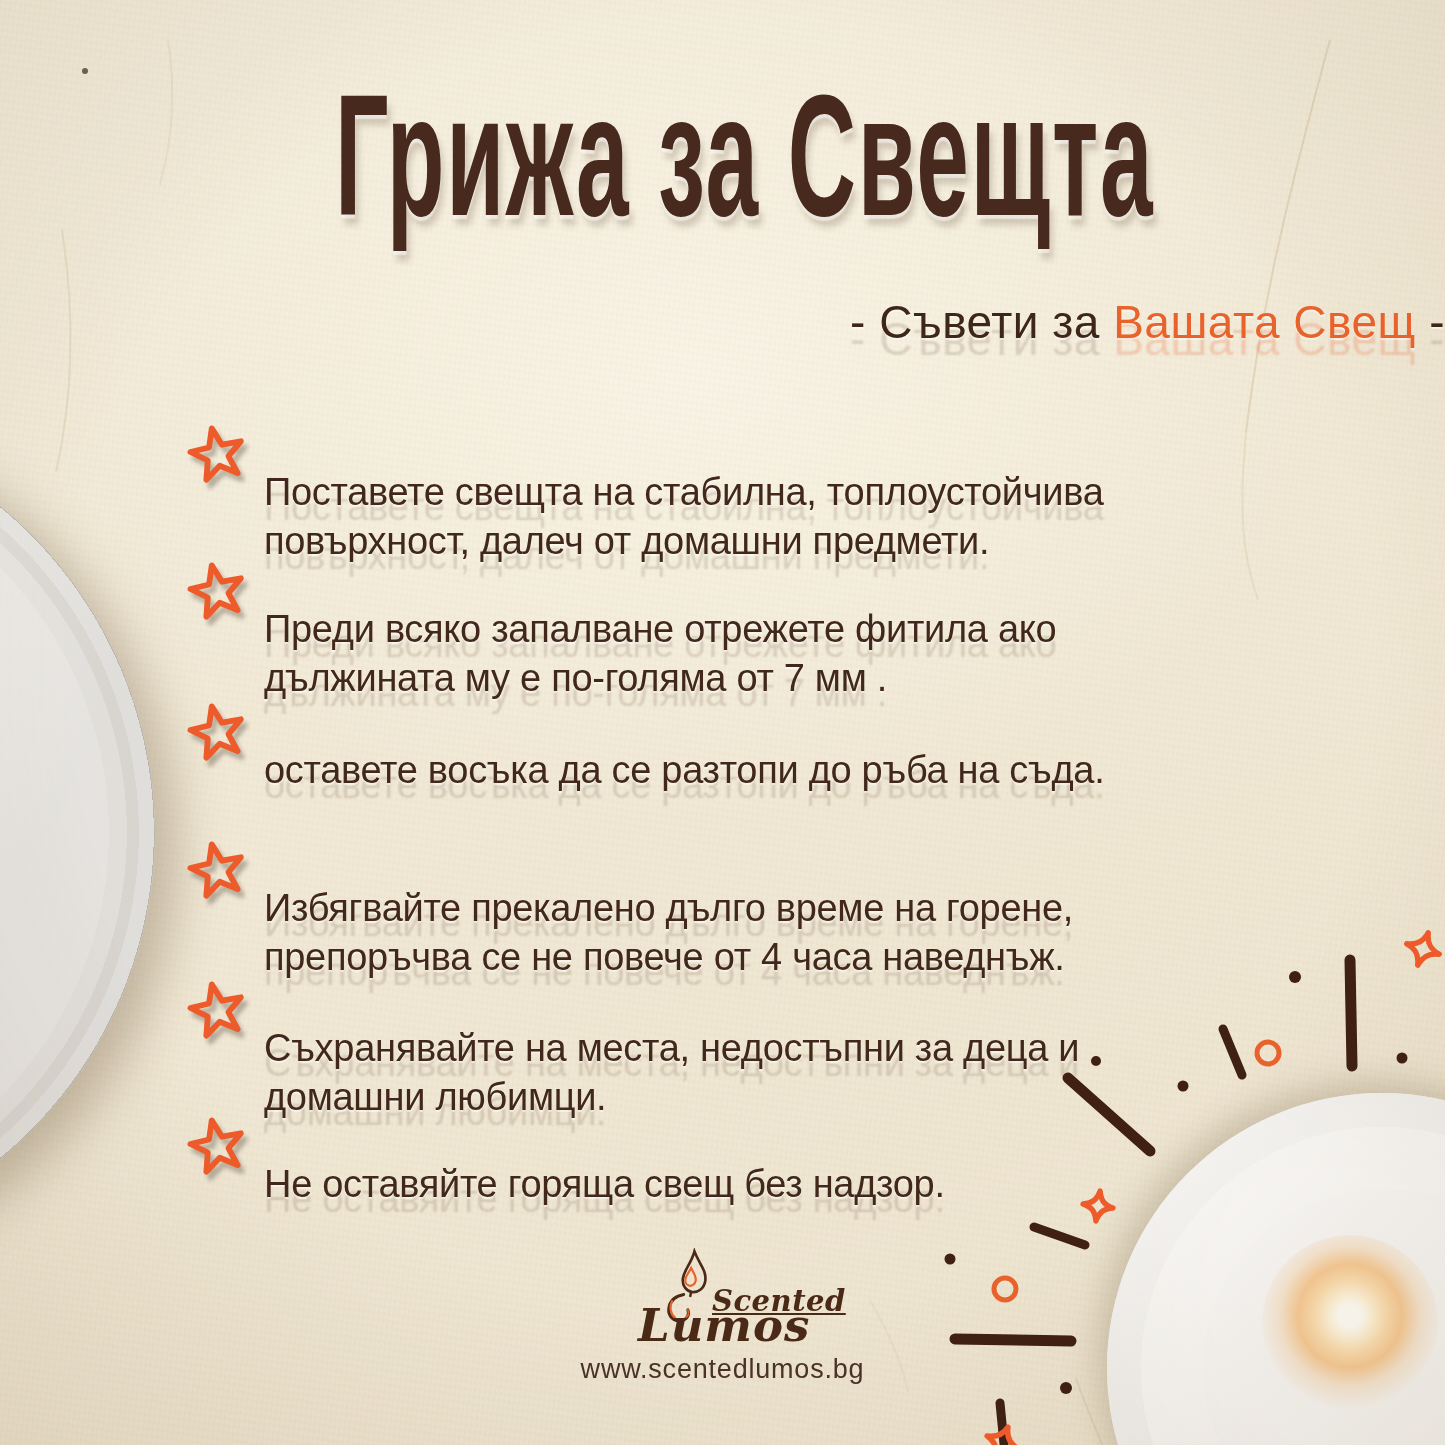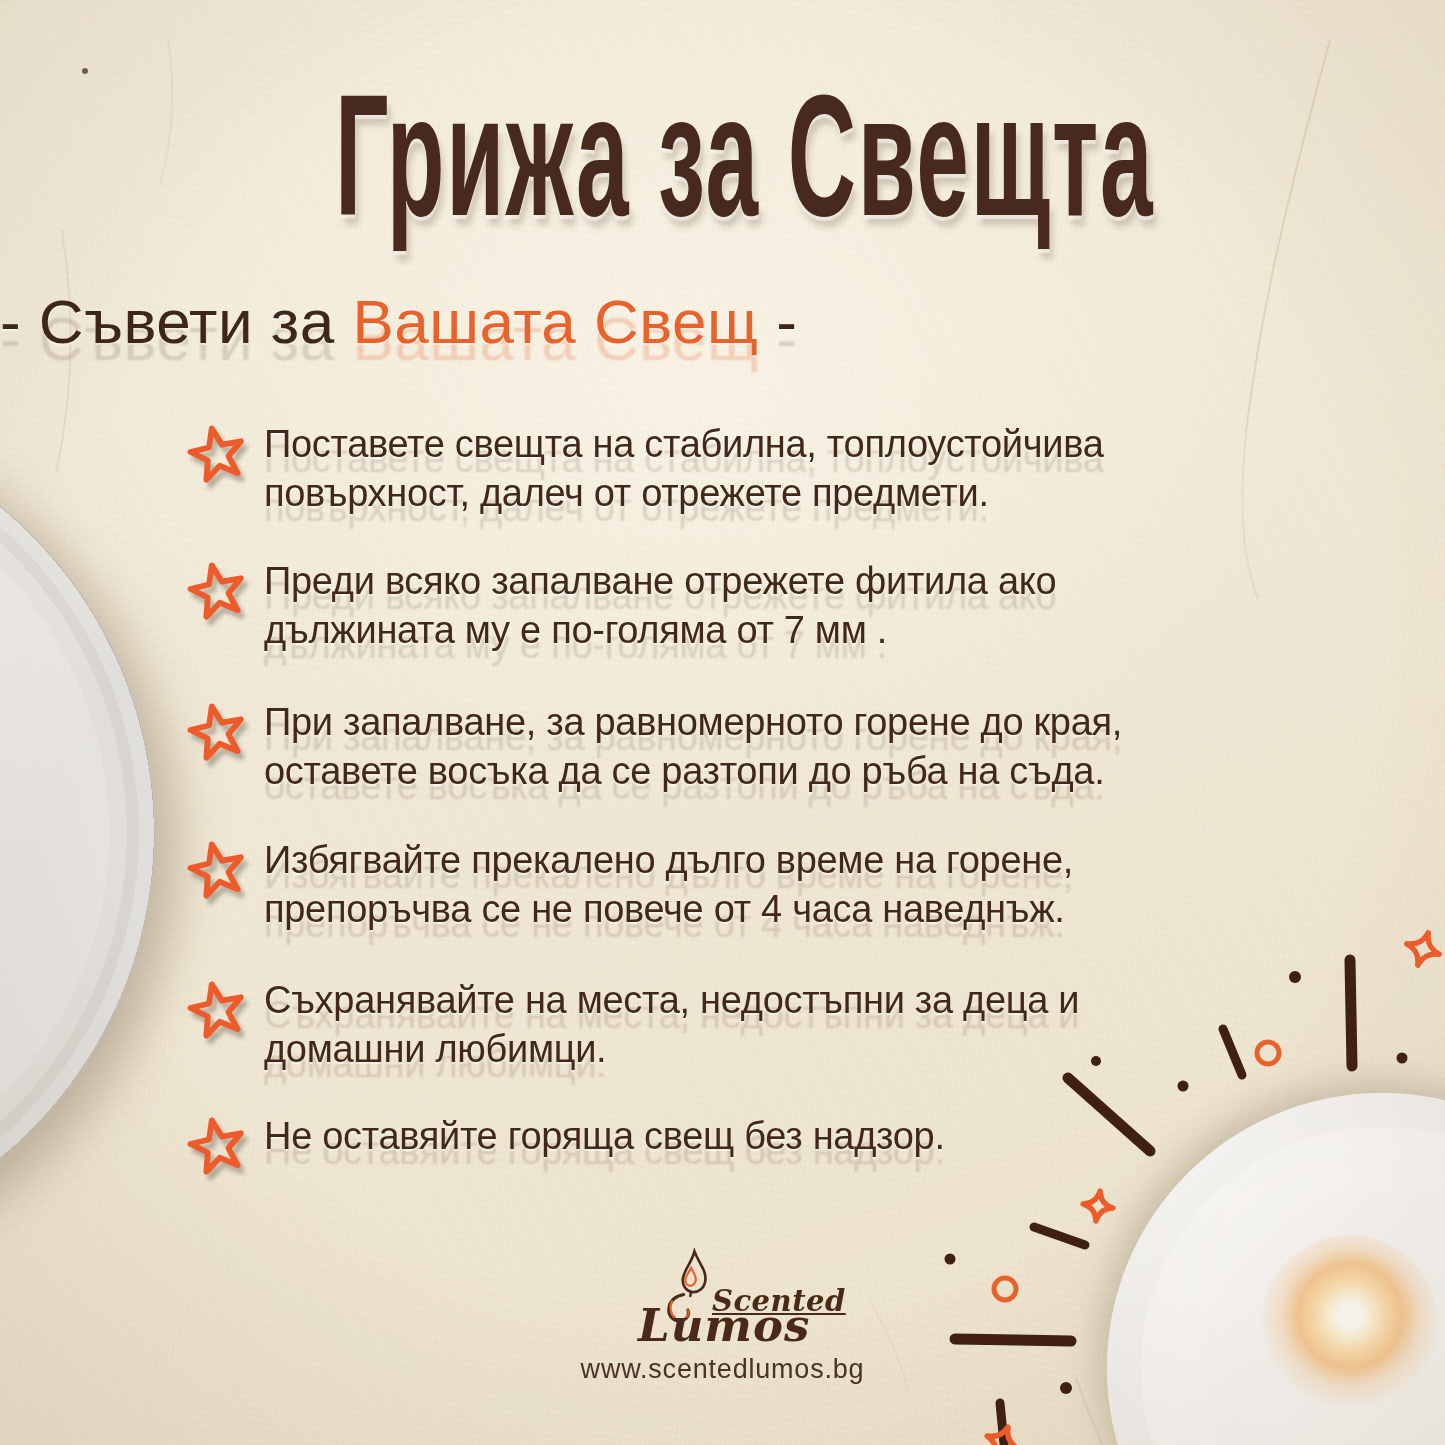--- a/index.html
+++ b/index.html
@@ -63,32 +63,32 @@
 
   
   .title-wrap{ position:absolute; left:0; right:0; top:50px; text-align:center; line-height:210px;
     white-space:nowrap; }
   .title-wrap .t{
     display:inline-block; transform:scaleX(0.55); transform-origin:50% 50%;
     font-family:"Liberation Sans", sans-serif; font-weight:bold; font-size:172px;
     letter-spacing:3px; color:#47291d;
     text-shadow: 0 4px 2px rgba(255,255,255,0.55), 6px 10px 8px rgba(120,98,72,0.28);
   }
-  .subtitle{ position:absolute; left:0; right:0; top:290px; text-align:left;
-    font-size:62px; line-height:64px; letter-spacing:0.5px; white-space:nowrap; }
+  .subtitle{ position:absolute; left:0; right:0; top:290px; text-align:right;
+    font-size:46px; line-height:64px; letter-spacing:0.5px; white-space:nowrap; }
   .subtitle .dark{ color:#3f261a;
     text-shadow: 0 2px 1px rgba(255,255,255,0.5), 0 17px 2px rgba(122,100,80,0.22); }
   .subtitle .accent{ color:#e8622c;
     text-shadow: 0 2px 1px rgba(255,255,255,0.5), 0 17px 2px rgba(235,105,55,0.25); }
 
   .tip{ position:absolute; left:186px; width:1180px; }
   .tip .star{ position:absolute; left:0; top:2px; width:62px; height:62px;
     filter: drop-shadow(4px 6px 2px rgba(110,98,84,0.45)); }
   .tip .txt{ margin-left:78px; font-size:38px; line-height:48.5px;
-    letter-spacing:-0.3px; color:#41281b; }
+    letter-spacing:-0.3px; color:#41281b;margin-top:48px; }
   .tip .txt span{ display:block;
     text-shadow: 0 2px 1px rgba(255,255,255,0.55), 0 15px 2px rgba(122,100,80,0.22); }
 
   
   .logo-flame{ position:absolute; left:658px; top:1248px; }
   .brand1{ position:absolute; left:712px; top:1284px;
     font-family:"DejaVu Serif", serif; font-style:italic; font-weight:bold;
     font-size:29px; color:#4a2a17; letter-spacing:0.5px;text-decoration:underline; }
   .brand2{ position:absolute; left:638px; top:1299px;
     font-family:"DejaVu Serif", serif; font-style:italic; font-weight:bold;
@@ -164,40 +164,39 @@
   <div class="subtitle">
     <span class="dark">- Съвети за </span><span class="accent">Вашата Свещ</span><span class="dark"> -</span>
   </div>
 
   <div class="tip" style="top:420px">
     <svg class="star" viewBox="0 0 64 64">
         <polygon transform="rotate(-12 32 32)" points="32,6 38.8,24.7 58.6,25.3 42.9,37.6 48.5,56.7 32,45.5 15.5,56.7 21.1,37.6 5.4,25.3 25.2,24.7" fill="none" stroke="#ee5b2b" stroke-width="6" stroke-linejoin="round"></polygon>
       </svg>
     <div class="txt">
       <span>Поставете свещта на стабилна, топлоустойчива</span>
-      <span>повърхност, далеч от отрежете предмети.</span>
+      <span>повърхност, далеч от домашни предмети.</span>
     </div>
   </div>
 
   <div class="tip" style="top:557px">
     <svg class="star" viewBox="0 0 64 64">
         <polygon transform="rotate(-12 32 32)" points="32,6 38.8,24.7 58.6,25.3 42.9,37.6 48.5,56.7 32,45.5 15.5,56.7 21.1,37.6 5.4,25.3 25.2,24.7" fill="none" stroke="#ee5b2b" stroke-width="6" stroke-linejoin="round"></polygon>
       </svg>
     <div class="txt">
       <span>Преди всяко запалване отрежете фитила ако</span>
       <span>дължината му е по-голяма от 7 мм .</span>
     </div>
   </div>
 
   <div class="tip" style="top:698px">
     <svg class="star" viewBox="0 0 64 64">
         <polygon transform="rotate(-12 32 32)" points="32,6 38.8,24.7 58.6,25.3 42.9,37.6 48.5,56.7 32,45.5 15.5,56.7 21.1,37.6 5.4,25.3 25.2,24.7" fill="none" stroke="#ee5b2b" stroke-width="6" stroke-linejoin="round"></polygon>
       </svg>
     <div class="txt">
-      <span>При запалване, за равномерното горене до края,</span>
       <span>оставете восъка да се разтопи до ръба на съда.</span>
     </div>
   </div>
 
   <div class="tip" style="top:836px">
     <svg class="star" viewBox="0 0 64 64">
         <polygon transform="rotate(-12 32 32)" points="32,6 38.8,24.7 58.6,25.3 42.9,37.6 48.5,56.7 32,45.5 15.5,56.7 21.1,37.6 5.4,25.3 25.2,24.7" fill="none" stroke="#ee5b2b" stroke-width="6" stroke-linejoin="round"></polygon>
       </svg>
     <div class="txt">
       <span>Избягвайте прекалено дълго време на горене,</span>

